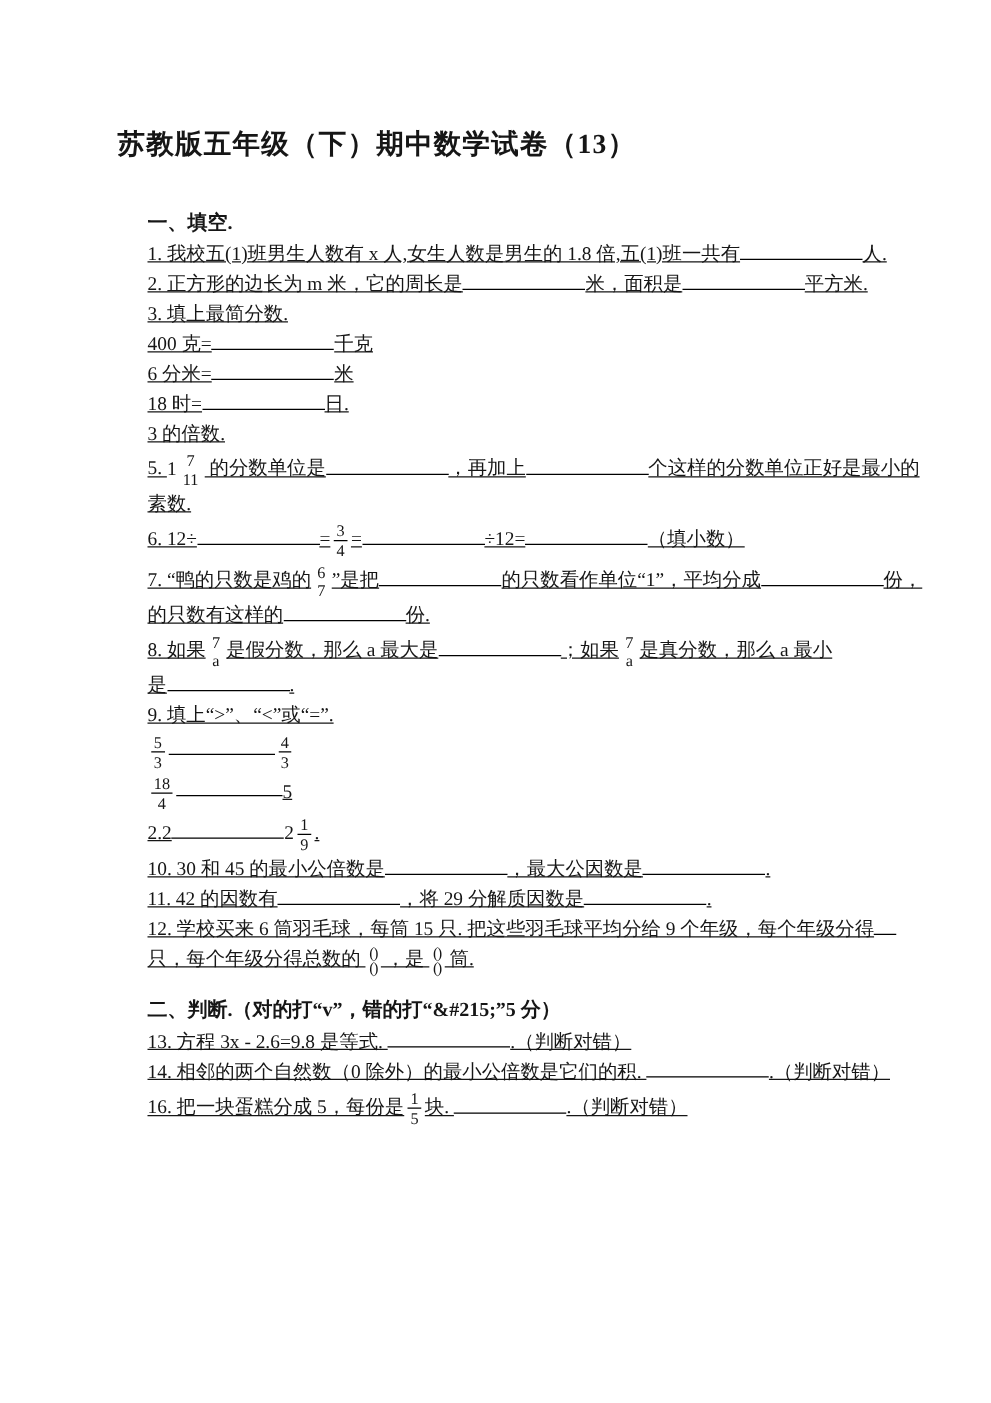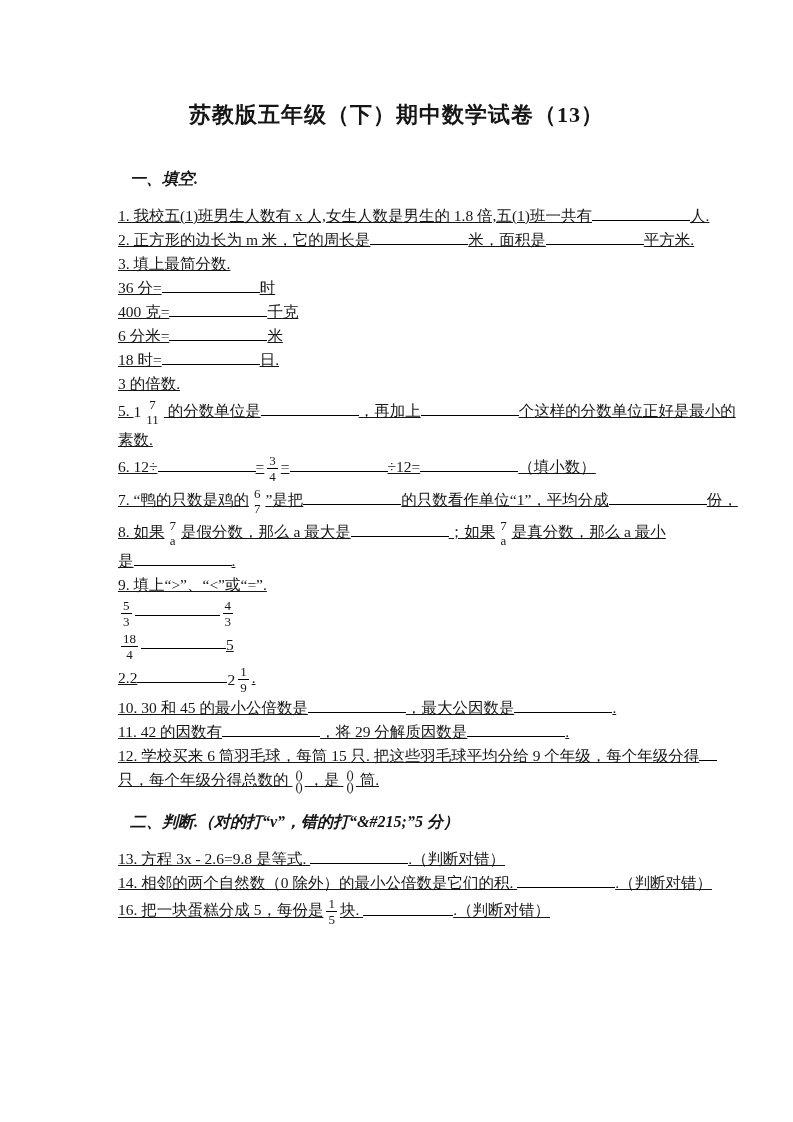--- a/index.html
+++ b/index.html
@@ -9,32 +9,31 @@
     box-sizing:border-box;
     background:#ffffff;
     padding:100px 70px 40px 118px;
     font-family:"Liberation Serif", serif;
     color:#161616;
     overflow:hidden;
   }
   .title{
     position:relative;left:-24px;
     font-size:22px;font-weight:700;
-    text-align:center;
+    text-align:left;
     margin:0 0 36px 0;
     letter-spacing:1px;
     white-space:nowrap;
   }
   .section{margin:0;}
   .section + .section{margin-top:16px;}
   .sec-heading{
     font-size:16px;font-weight:700;
-    line-height:26px;margin:12px;
+    line-height:26px;margin:0;
     white-space:nowrap;
-    font-style:italic;
   }
   .line{
     font-size:15.5px;
     line-height:24px;min-height:24px;
     white-space:nowrap;
     text-decoration:underline;
   }
   .blank{
     display:inline-block;
     border-bottom:1px solid #000;
@@ -75,29 +74,29 @@
 <body>
 
 <div class="page">
   <h1 class="title">苏教版五年级（下）期中数学试卷（13）</h1>
   <div id="sections">
       <div class="section">
         <div class="sec-heading">一、填空.</div>
         <div class="line"><span>1. 我校五(1)班男生人数有 x 人,女生人数是男生的 1.8 倍,五(1)班一共有</span><span class="blank" style="width: 98px;"></span><span>人.</span></div>
         <div class="line"><span>2. 正方形的边长为 m 米，它的周长是</span><span class="blank" style="width: 98px;"></span><span>米，面积是</span><span class="blank" style="width: 98px;"></span><span>平方米.</span></div>
         <div class="line"><span>3. 填上最简分数.</span></div>
-        <div class="line"><span>36 分=</span><span class="blank" style="width: 98px;"></span><span>时</span></div>
         <div class="line"><span>400 克=</span><span class="blank" style="width: 98px;"></span><span>千克</span></div>
         <div class="line"><span>6 分米=</span><span class="blank" style="width: 98px;"></span><span>米</span></div>
         <div class="line"><span>18 时=</span><span class="blank" style="width: 98px;"></span><span>日.</span></div>
         <div class="line"><span>3 的倍数.</span></div>
         <div class="line"><span>5. </span><span class="mixed"><span class="whole">1</span><span class="frac"><span class="fn">7</span><span class="fd">11</span></span></span><span> 的分数单位是</span><span class="blank" style="width: 98px;"></span><span>，再加上</span><span class="blank" style="width: 98px;"></span><span>个这样的分数单位正好是最小的</span></div>
         <div class="line"><span>素数.</span></div>
         <div class="line"><span>6. 12÷</span><span class="blank" style="width: 98px;"></span><span>=</span><span class="frac"><span class="fn bar">3</span><span class="fd">4</span></span><span>=</span><span class="blank" style="width: 98px;"></span><span>÷12=</span><span class="blank" style="width: 98px;"></span><span>（填小数）</span></div>
         <div class="line"><span>7. “鸭的只数是鸡的</span><span class="frac"><span class="fn">6</span><span class="fd">7</span></span><span>”是把</span><span class="blank" style="width: 98px;"></span><span>的只数看作单位“1”，平均分成</span><span class="blank" style="width: 98px;"></span><span>份，</span></div>
+        <div class="line"><span>的只数有这样的</span><span class="blank" style="width: 98px;"></span><span>份.</span></div>
         <div class="line"><span>8. 如果</span><span class="frac"><span class="fn">7</span><span class="fd">a</span></span><span>是假分数，那么 a 最大是</span><span class="blank" style="width: 98px;"></span><span>；如果</span><span class="frac"><span class="fn">7</span><span class="fd">a</span></span><span>是真分数，那么 a 最小</span></div>
         <div class="line"><span>是</span><span class="blank" style="width: 98px;"></span><span>.</span></div>
         <div class="line"><span>9. 填上“&gt;”、“&lt;”或“=”.</span></div>
         <div class="line"><span class="frac"><span class="fn bar">5</span><span class="fd">3</span></span><span class="blank mid" style="width: 85px;"></span><span class="frac"><span class="fn bar">4</span><span class="fd">3</span></span></div>
         <div class="line"><span class="frac"><span class="fn bar">18</span><span class="fd">4</span></span><span class="blank mid" style="width: 85px;"></span><span>5</span></div>
         <div class="line"><span>2.2</span><span class="blank" style="width: 90px;"></span><span class="mixed"><span class="whole">2</span><span class="frac"><span class="fn bar">1</span><span class="fd">9</span></span></span><span>.</span></div>
         <div class="line"><span>10. 30 和 45 的最小公倍数是</span><span class="blank" style="width: 98px;"></span><span>，最大公因数是</span><span class="blank" style="width: 98px;"></span><span>.</span></div>
         <div class="line"><span>11. 42 的因数有</span><span class="blank" style="width: 98px;"></span><span>，将 29 分解质因数是</span><span class="blank" style="width: 98px;"></span><span>.</span></div>
         <div class="line"><span>12. 学校买来 6 筒羽毛球，每筒 15 只. 把这些羽毛球平均分给 9 个年级，每个年级分得</span><span class="blank" style="width: 18px;"></span></div>
         <div class="line"><span>只，每个年级分得总数的 </span><span class="pfrac"><span>()</span><span>()</span></span><span> ，是 </span><span class="pfrac"><span>()</span><span>()</span></span><span> 筒.</span></div>

